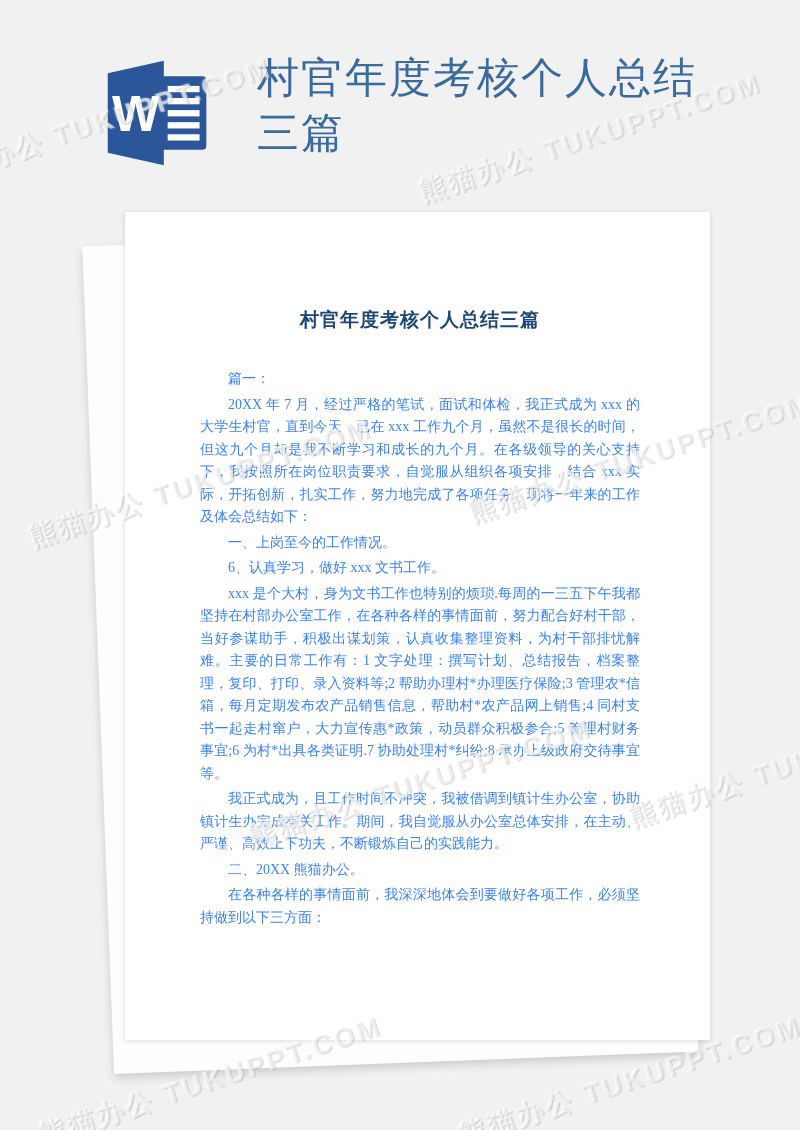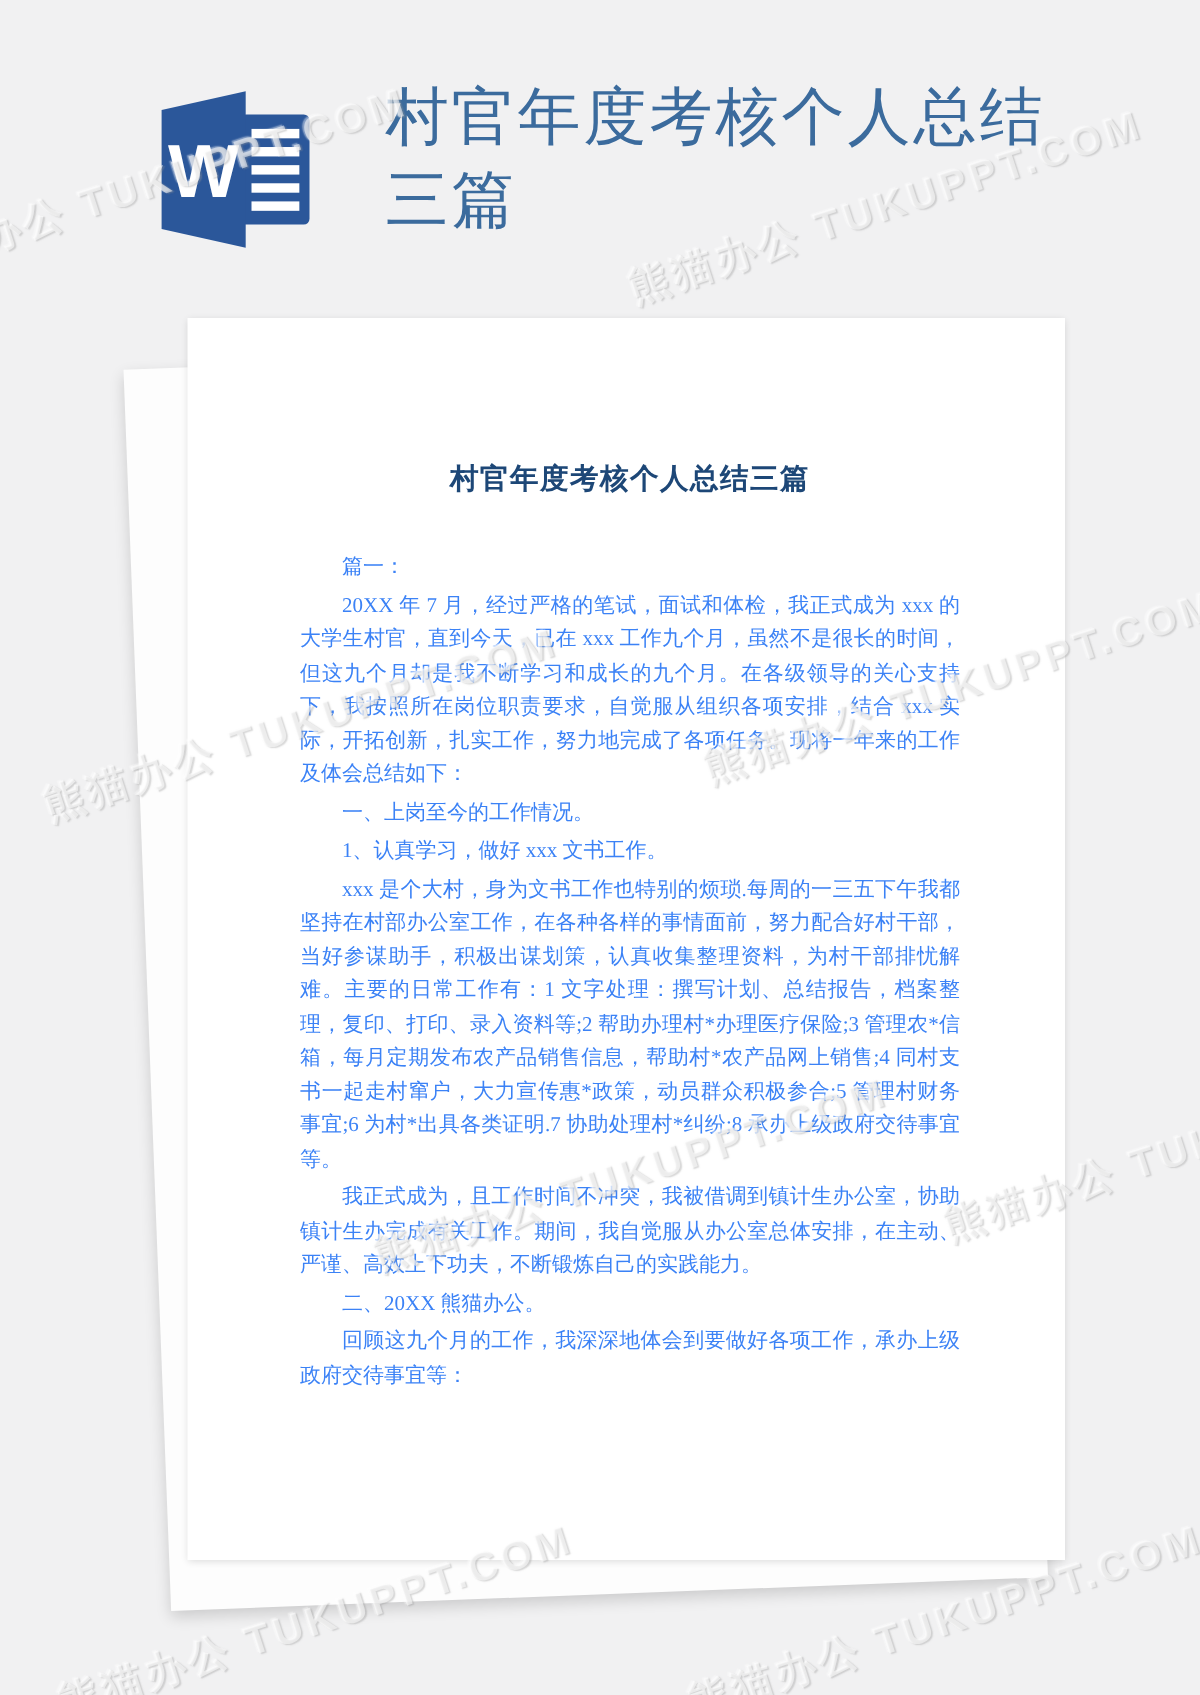--- a/index.html
+++ b/index.html
@@ -85,25 +85,25 @@
   </header>
 
   <div class="back-page"></div>
 
   <div class="doc-page">
     <h2 class="doc-title">村官年度考核个人总结三篇</h2>
     <div class="doc-body" id="doc-body">
         <p>篇一：</p>
         <p>20XX 年 7 月，经过严格的笔试，面试和体检，我正式成为 xxx 的大学生村官，直到今天，已在 xxx 工作九个月，虽然不是很长的时间，但这九个月却是我不断学习和成长的九个月。在各级领导的关心支持下，我按照所在岗位职责要求，自觉服从组织各项安排，结合 xxx 实际，开拓创新，扎实工作，努力地完成了各项任务。现将一年来的工作及体会总结如下：</p>
         <p>一、上岗至今的工作情况。</p>
-        <p>1、认真学习，做好 xxx 文书工作。</p>
+        <p>6、认真学习，做好 xxx 文书工作。</p>
         <p>xxx 是个大村，身为文书工作也特别的烦琐.每周的一三五下午我都坚持在村部办公室工作，在各种各样的事情面前，努力配合好村干部，当好参谋助手，积极出谋划策，认真收集整理资料，为村干部排忧解难。主要的日常工作有：1 文字处理：撰写计划、总结报告，档案整理，复印、打印、录入资料等;2 帮助办理村*办理医疗保险;3 管理农*信箱，每月定期发布农产品销售信息，帮助村*农产品网上销售;4 同村支书一起走村窜户，大力宣传惠*政策，动员群众积极参合;5 管理村财务事宜;6 为村*出具各类证明.7 协助处理村*纠纷;8 承办上级政府交待事宜等。</p>
         <p>我正式成为，且工作时间不冲突，我被借调到镇计生办公室，协助镇计生办完成有关工作。期间，我自觉服从办公室总体安排，在主动、严谨、高效上下功夫，不断锻炼自己的实践能力。</p>
         <p>二、20XX 熊猫办公。</p>
-        <p>回顾这九个月的工作，我深深地体会到要做好各项工作，承办上级政府交待事宜等：</p>
+        <p>在各种各样的事情面前，我深深地体会到要做好各项工作，必须坚持做到以下三方面：</p>
       </div>
   </div>
 
   <div class="watermark-layer" id="wm-layer">
       <div class="watermark" style="left: -70px; top: 160px;">熊猫办公 TUKUPPT.COM</div>
       <div class="watermark" style="left: 420px; top: 175px;">熊猫办公 TUKUPPT.COM</div>
       <div class="watermark" style="left: 30px; top: 520px;">熊猫办公 TUKUPPT.COM</div>
       <div class="watermark" style="left: 470px; top: 495px;">熊猫办公 TUKUPPT.COM</div>
       <div class="watermark" style="left: 250px; top: 820px;">熊猫办公 TUKUPPT.COM</div>
       <div class="watermark" style="left: 630px; top: 800px;">熊猫办公 TUKUPPT.COM</div>

